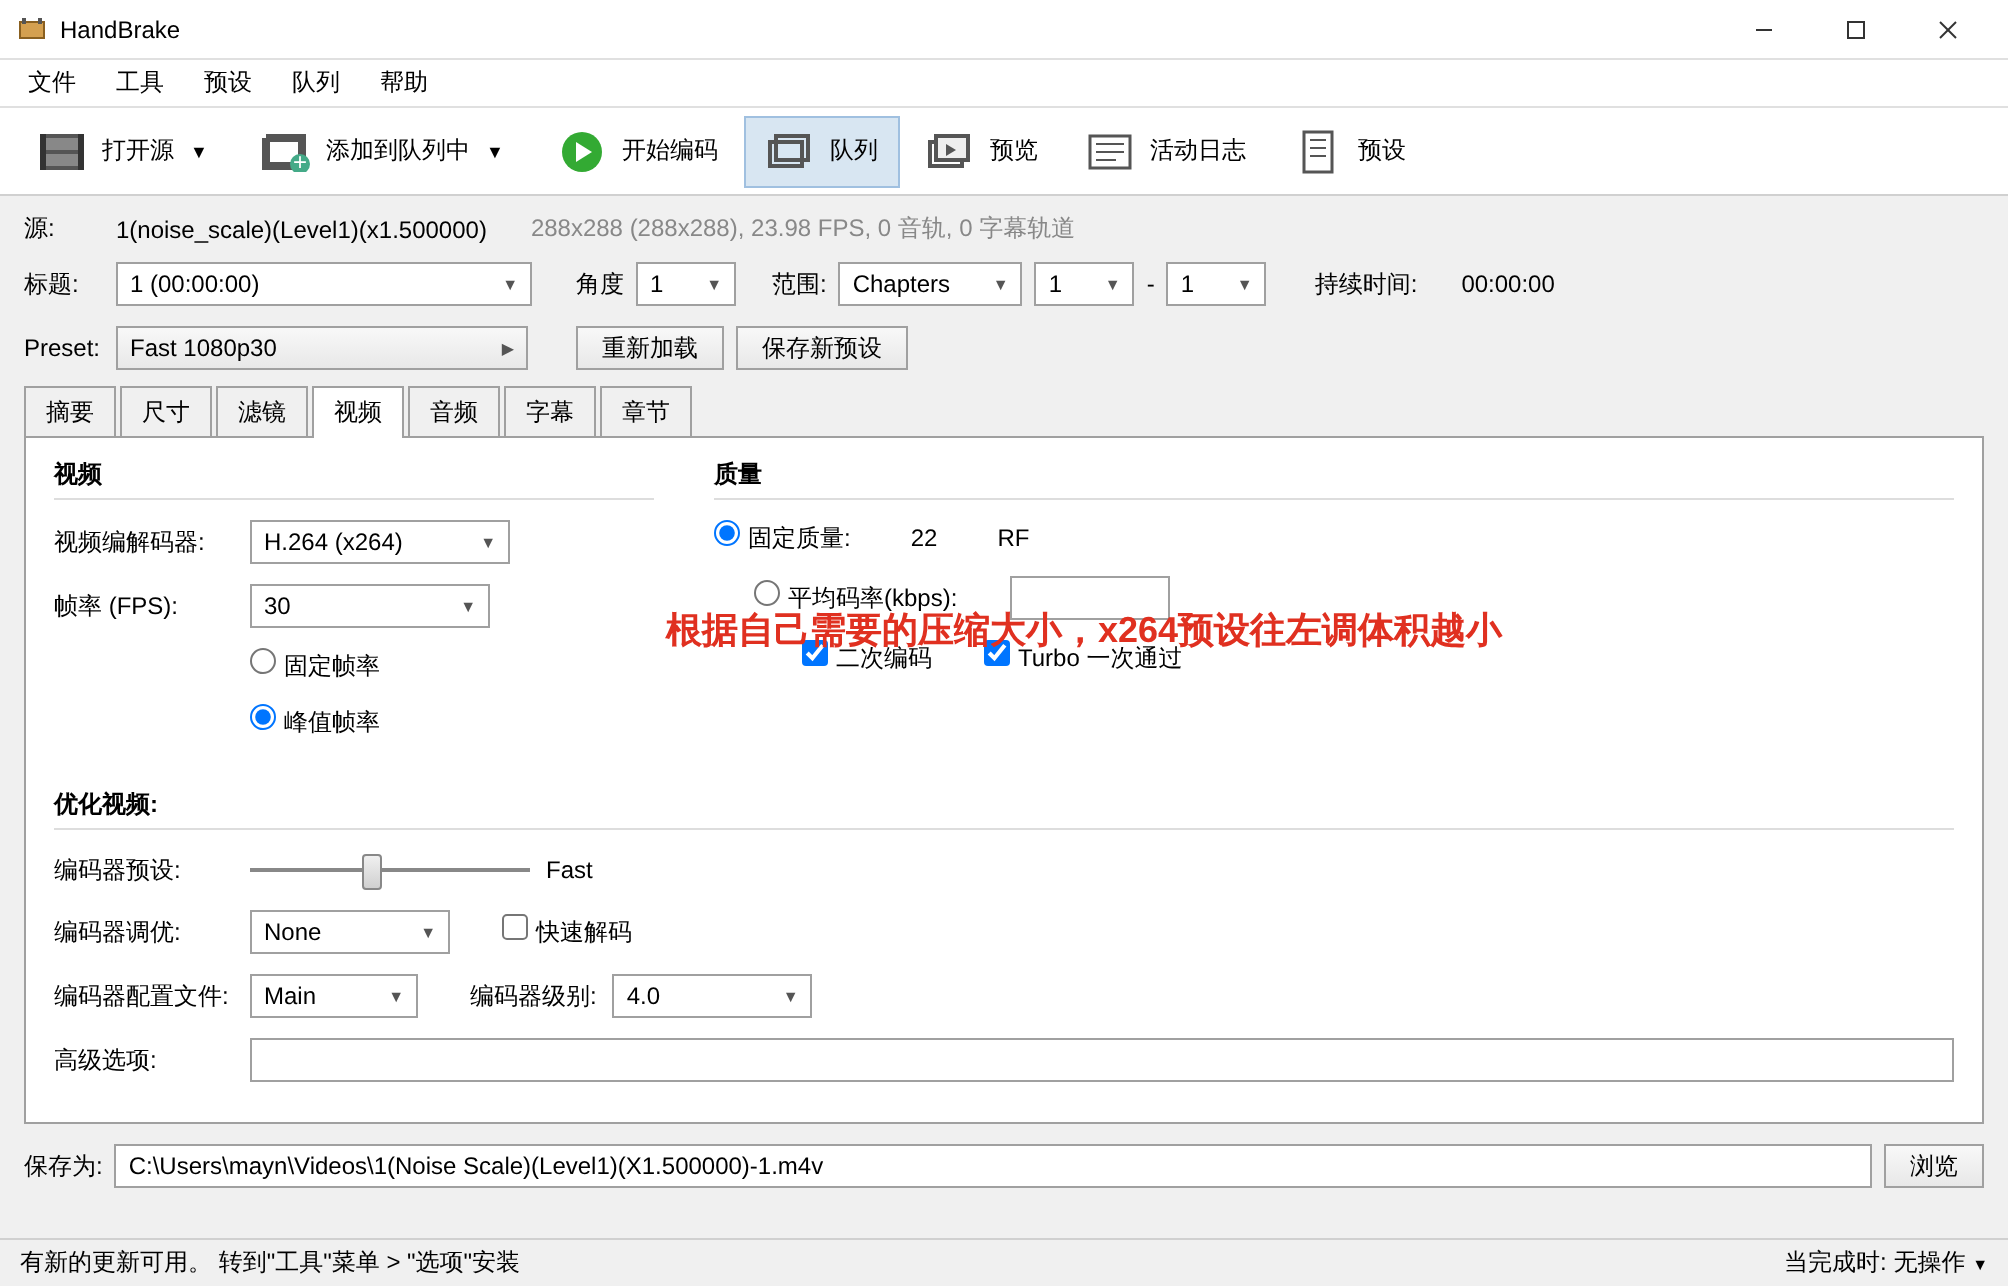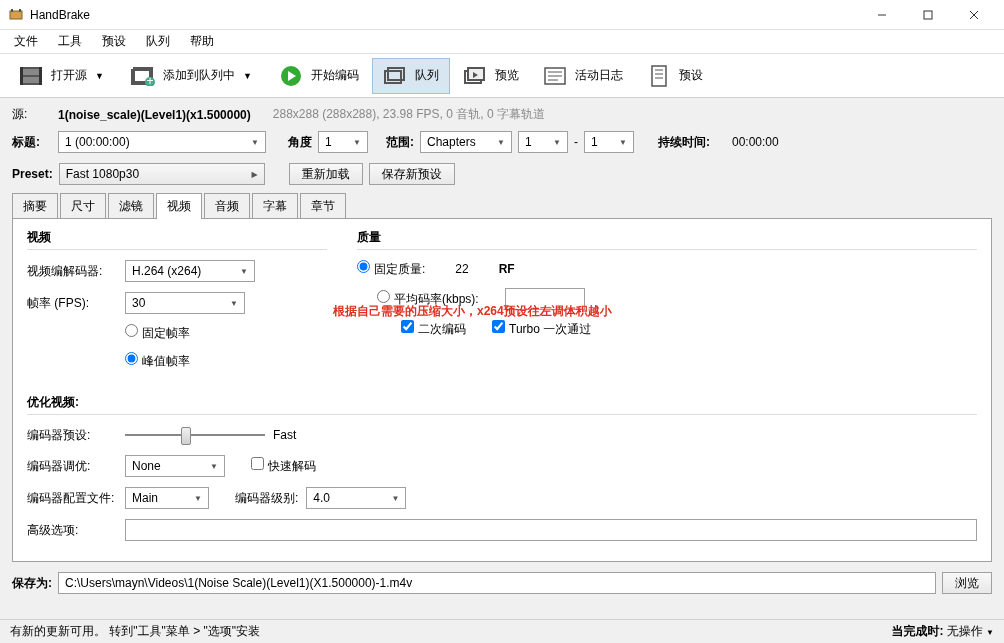--- a/index.html
+++ b/index.html
@@ -29,24 +29,24 @@
 .section-title{font-weight:bold;border-bottom:1px solid #ddd;padding-bottom:3px;margin-bottom:10px;}
 .panel-cols{display:flex;gap:30px;}
 .col-left{width:300px;}
 .col-right{flex:1;}
 .frow{display:flex;align-items:center;margin-bottom:10px;gap:8px;}
 .flabel{width:90px;}
 input[type=radio],input[type=checkbox]{margin-right:4px;}
 .slider{position:relative;height:20px;background:transparent;}
 .slider-track{position:absolute;top:9px;left:0;right:0;height:2px;background:#888;}
 .slider-thumb{position:absolute;top:2px;width:10px;height:18px;background:linear-gradient(#f0f0f0,#d0d0d0);border:1px solid #888;border-radius:2px;}
-.overlay-text{color:#e03020;font-weight:bold;font-size:12px;position:absolute;}
+.overlay-text{color:#e03020;font-weight:bold;font-size:18px;position:absolute;}
 .statusbar{position:absolute;bottom:0;left:0;right:0;height:24px;background:#f0f0f0;border-top:1px solid #d0d0d0;display:flex;align-items:center;padding:0 10px;justify-content:space-between;}
 .gray{color:#888;}
-.bold{font-weight:bold;}
+.bold{font-weight:normal;}
 </style>
 </head>
 <body>
 
 <div class="titlebar">
   <span class="icon">
     <svg width="16" height="16">
         <rect x="2" y="4" width="12" height="8" fill="#d4a050" stroke="#8a6020"></rect>
         <rect x="3" y="2" width="2" height="3" fill="#555"></rect>
         <rect x="11" y="2" width="2" height="3" fill="#555"></rect>

